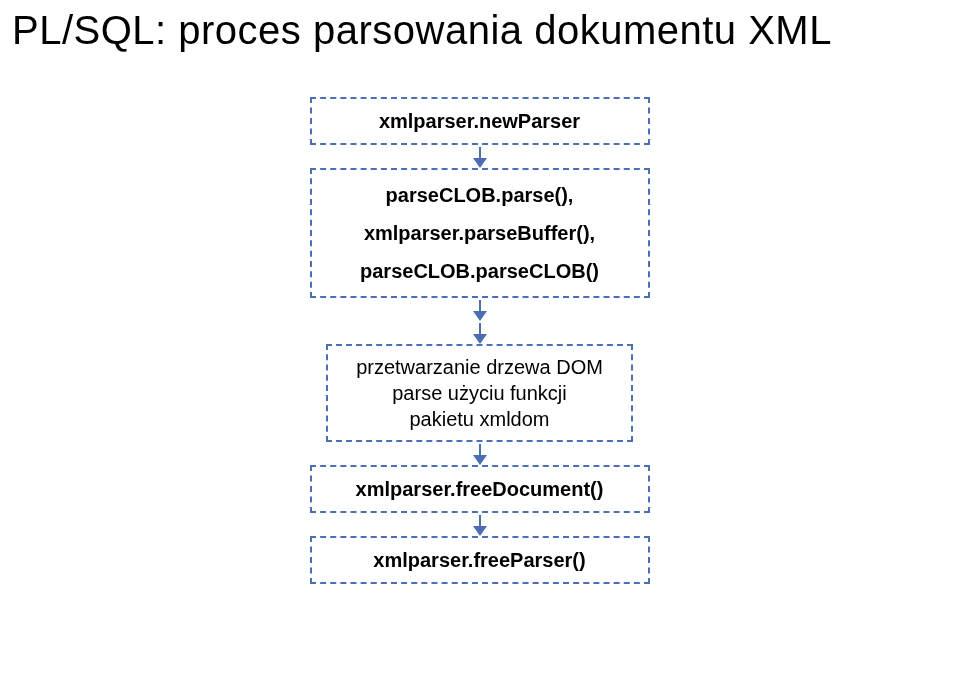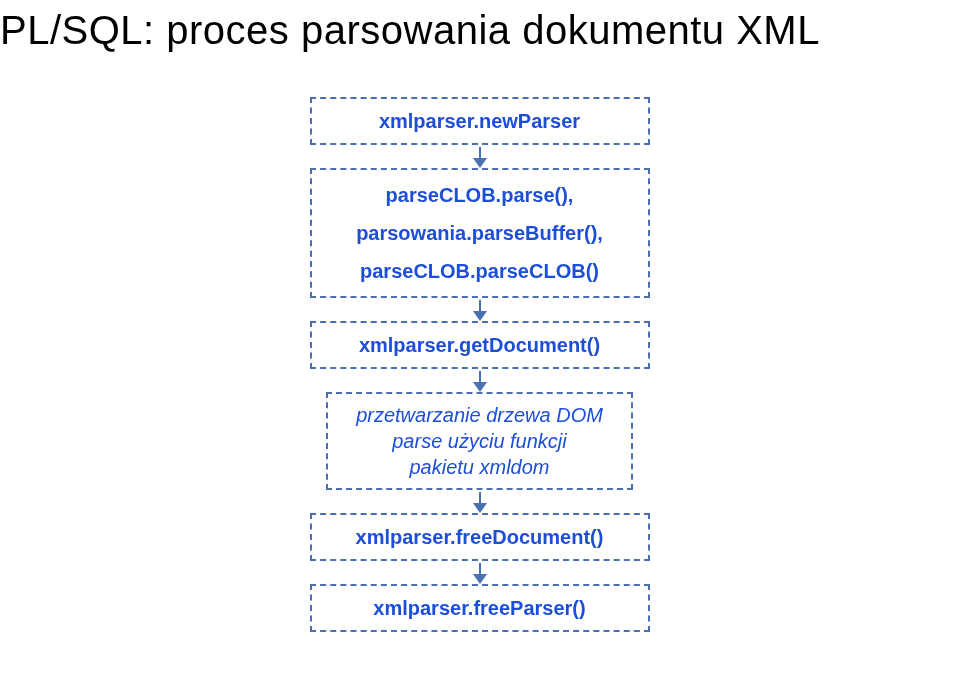--- a/index.html
+++ b/index.html
@@ -7,36 +7,36 @@
       font-family: Verdana, Geneva, sans-serif;
       background: #fff;
       width: 959px;
       height: 673px;
       position: relative;
     }
     .title {
       font-size: 40px;
       font-weight: normal;
       color: #000;
-      padding: 8px 0 0 0;
+      padding: 8px 0 0 12px;
       letter-spacing: 0.5px;
     }
     .flow {
       display: flex;
       flex-direction: column;
       align-items: center;
       margin-top: 44px;
     }
     .box {
       border: 2px dashed #4a6fb3;
       padding: 10px 18px;
       text-align: center;
       font-size: 20px;
       font-weight: bold;
-      color: #1d4ed8;
+      color: #000000;
       display: flex;
       flex-direction: column;
       gap: 8px;
       min-width: 340px;
       justify-content: center;
       align-items: center;
     }
     .box-single {
       line-height: 1.2;
     }
@@ -79,39 +79,36 @@
     <span>xmlparser.newParser</span>
   </div>
 
   <div class="arrow">
     <div class="arrow-line"></div>
     <div class="arrow-head"></div>
   </div>
 
   <div class="box box-multi">
     <span>parseCLOB.parse(),</span>
-    <span>parsowania.parseBuffer(),</span>
+    <span>xmlparser.parseBuffer(),</span>
     <span>parseCLOB.parseCLOB()</span>
   </div>
 
   <div class="arrow">
     <div class="arrow-line"></div>
     <div class="arrow-head"></div>
   </div>
 
-  <div class="box box-single">
-    <span>xmlparser.getDocument()</span>
-  </div>
 
   <div class="arrow">
     <div class="arrow-line"></div>
     <div class="arrow-head"></div>
   </div>
 
-  <div class="box box-plain box-multi" style="min-width:300px; line-height:1.3; padding:8px 28px;font-style:italic;">
+  <div class="box box-plain box-multi" style="min-width:300px; line-height:1.3; padding:8px 28px;">
     <div>
       <div>przetwarzanie drzewa DOM</div>
       <div>parse użyciu funkcji</div>
       <div>pakietu xmldom</div>
     </div>
   </div>
 
   <div class="arrow">
     <div class="arrow-line"></div>
     <div class="arrow-head"></div>

